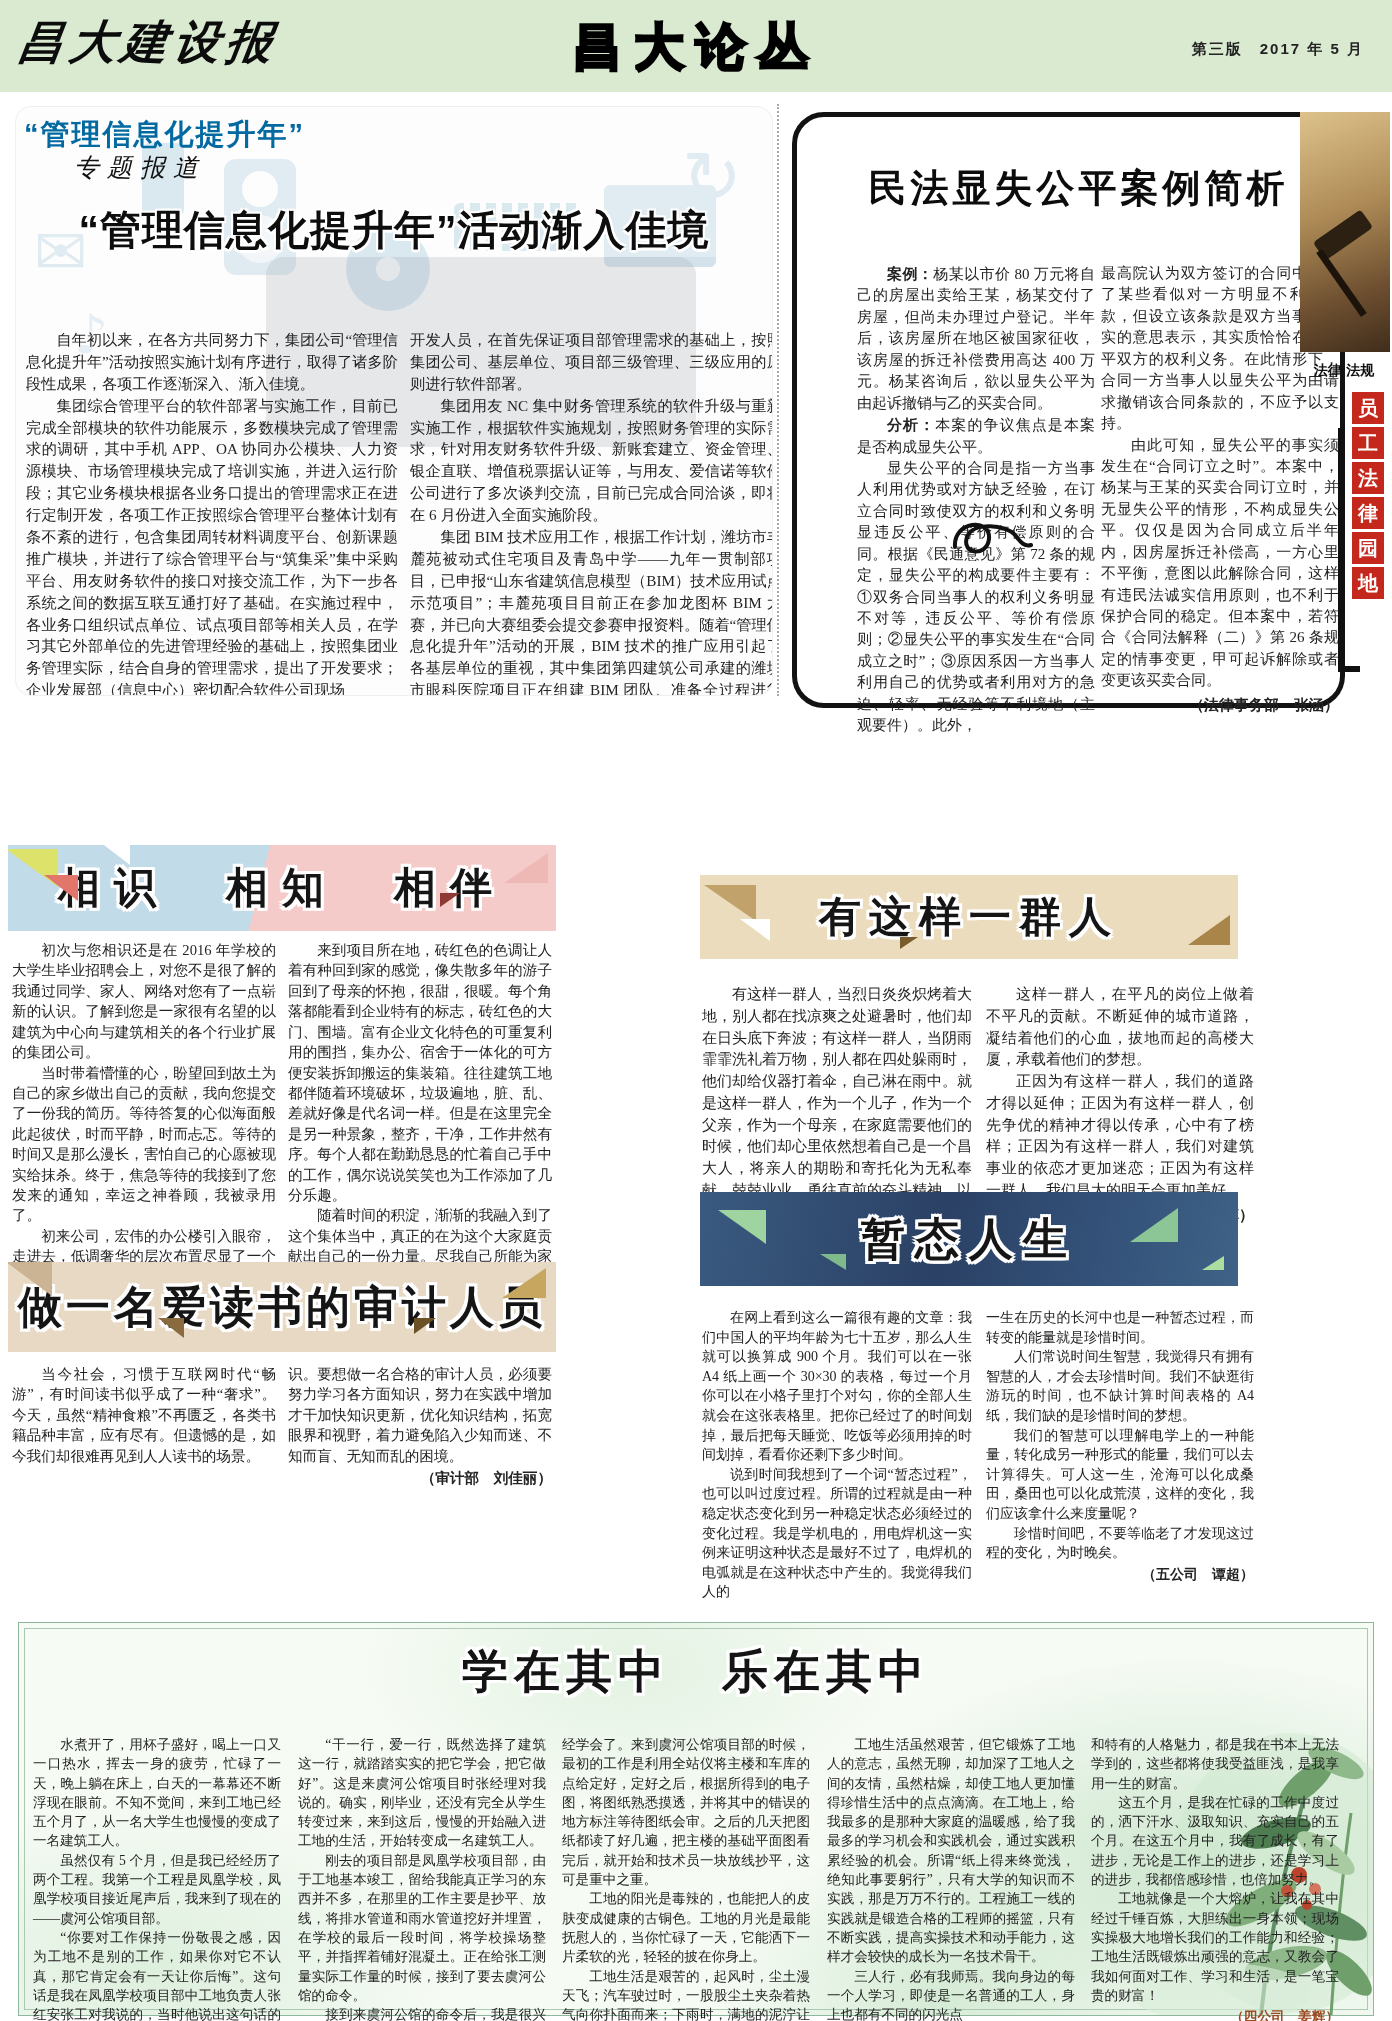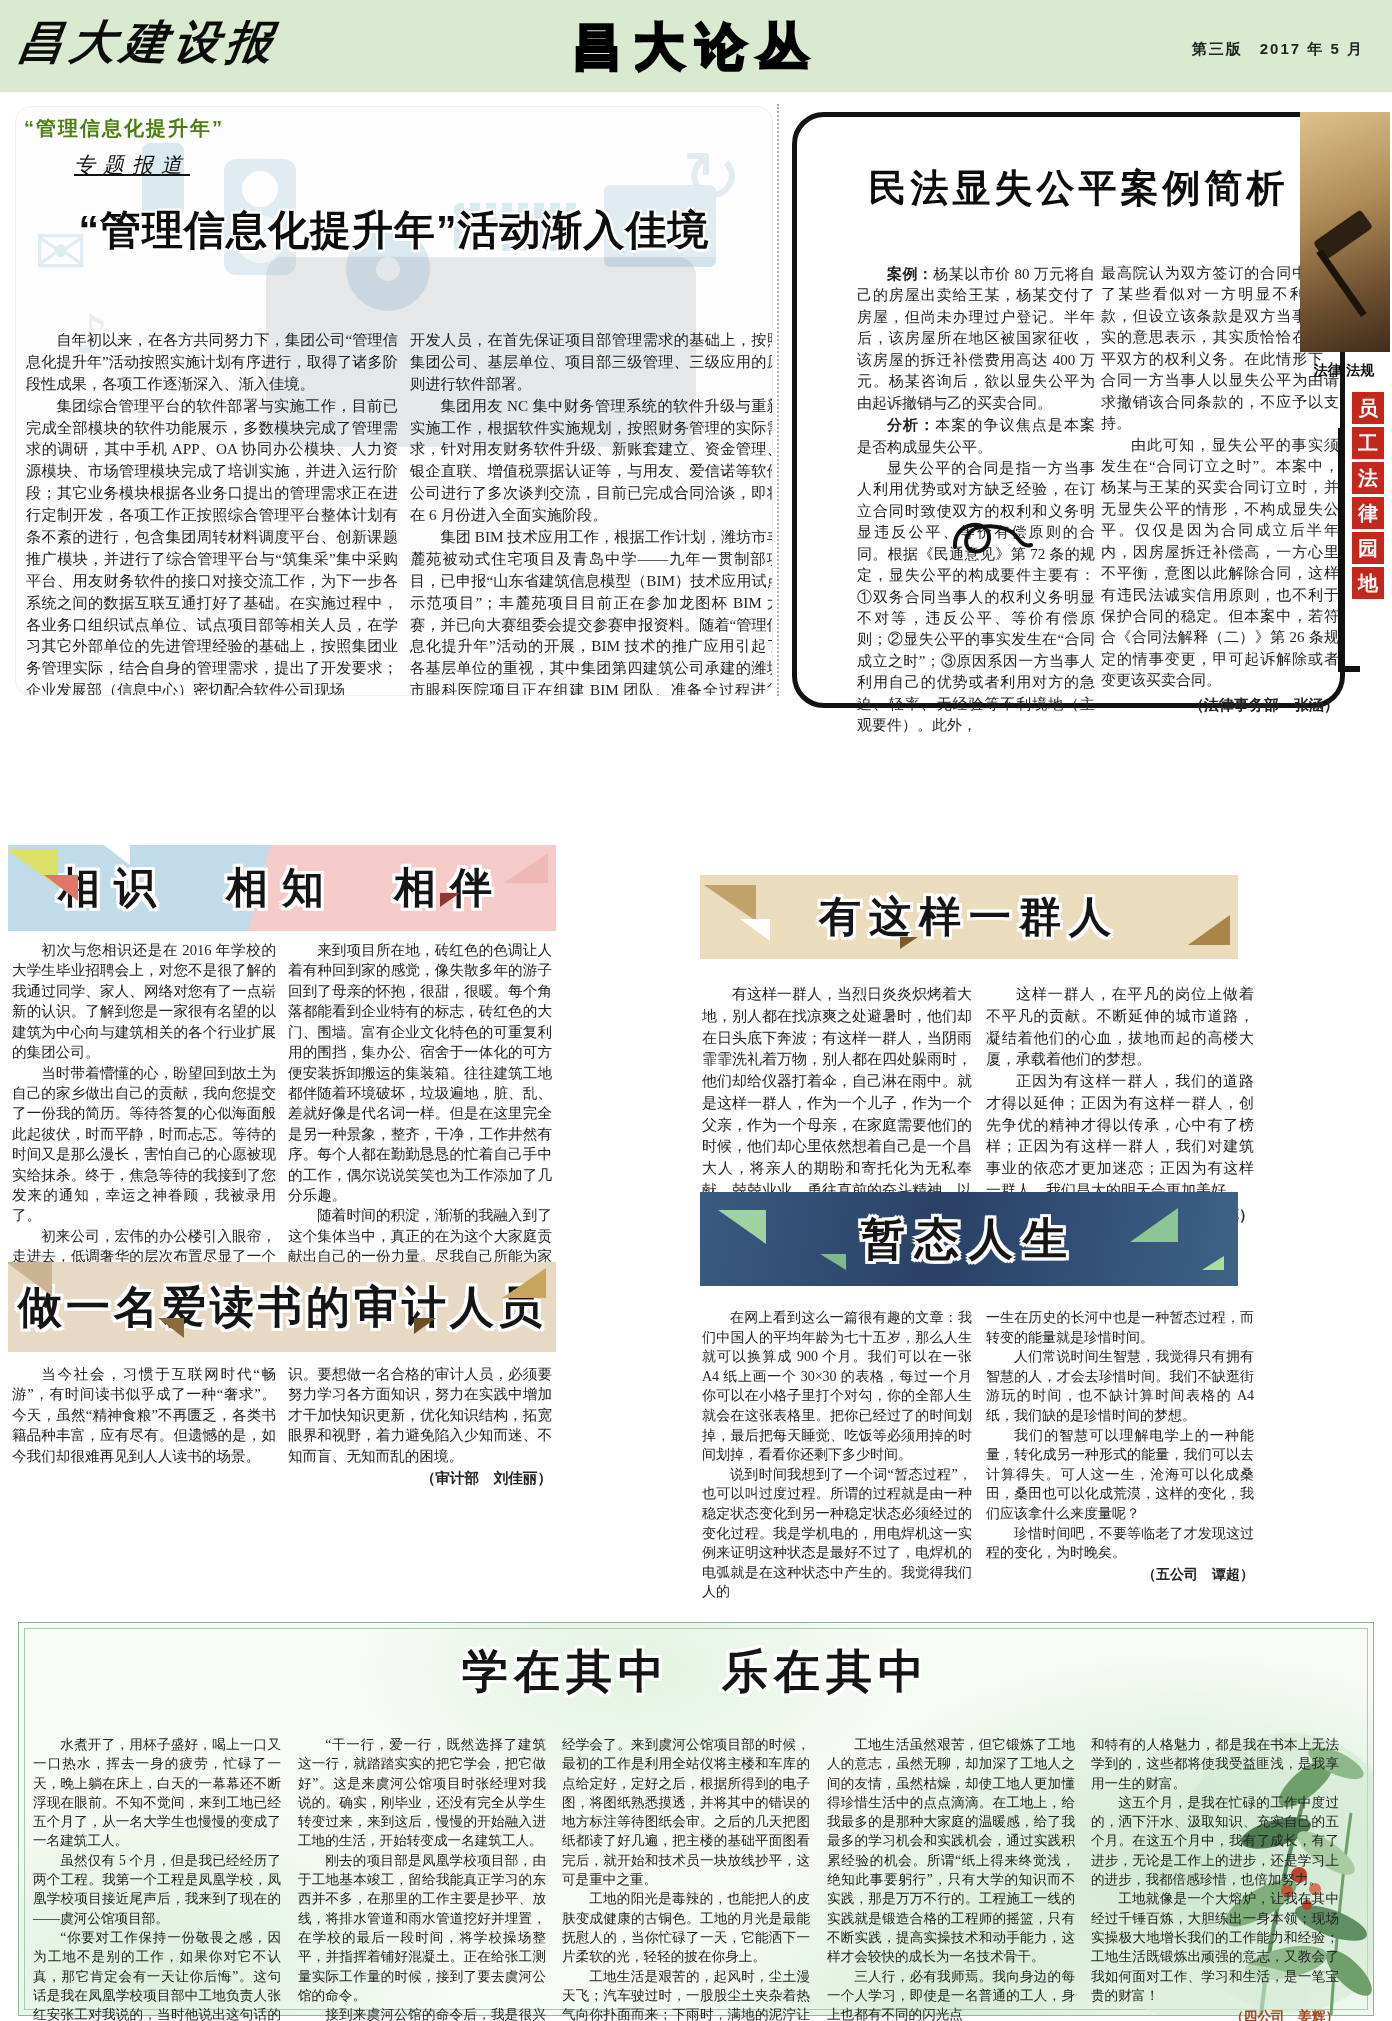--- a/index.html
+++ b/index.html
@@ -35,22 +35,22 @@
   .speaker::after{content:"";position:absolute;left:12px;top:56px;width:48px;height:48px;border-radius:50%;background:#e5eef4;}
   .keyboard{left:438px;top:96px;width:128px;height:48px;border-radius:6px;
             background:linear-gradient(90deg,#a9cade 0 10px,#fdfdfd 10px 14px) ,#a9cade;background-size:16px 100%;}
   .monitor{left:588px;top:78px;width:112px;height:72px;border-radius:6px;background:#b7d3e2;border-bottom:10px solid #9dc0d4;}
   .phone{left:126px;top:36px;width:42px;height:74px;border-radius:8px;background:#a9cade;}
   .envelope{left:18px;top:108px;font-size:64px;color:#b7d3e2;font-family:"DejaVu Sans",sans-serif;}
   .refresh{left:666px;top:28px;font-size:72px;color:#b7d3e2;font-family:"DejaVu Sans",sans-serif;}
   .note{left:58px;top:196px;font-size:54px;color:#c4dbe8;font-family:"DejaVu Sans",sans-serif;}
   .tablet{left:250px;top:150px;width:430px;height:190px;border-radius:18px;background:#33465a;opacity:.28;}
   .tag1{position:absolute;left:8px;top:8px;font-family:"Liberation Sans",sans-serif;font-weight:800;
-        font-size:20px;color:#4d7c0f;letter-spacing:2px;}
-  .tag2{position:absolute;left:58px;top:44px;font-style:italic;font-size:21px;letter-spacing:8px;color:#111;text-decoration:underline;}
+        font-size:29px;color:#0369a1;letter-spacing:2px;}
+  .tag2{position:absolute;left:58px;top:44px;font-style:italic;font-size:25px;letter-spacing:8px;color:#111;}
   .headlineL{position:absolute;left:28px;top:96px;width:700px;text-align:center;
              font-family:"Liberation Sans",sans-serif;font-weight:900;font-size:41px;letter-spacing:1px;color:#0d0d0d;
              text-shadow:-2px -2px 0 #fff,2px -2px 0 #fff,-2px 2px 0 #fff,2px 2px 0 #fff,0 3px 0 #fff;}
   .colA{left:10px;top:222px;width:372px;height:352px;font-size:15.2px;line-height:1.44;}
   .colB{left:394px;top:222px;width:372px;height:352px;font-size:15.2px;line-height:1.44;}
   .divider{position:absolute;left:777px;top:104px;height:592px;border-left:2px dotted #a9a9a9;}
 
   
   .frame{position:absolute;left:792px;top:112px;width:543px;height:586px;border:5px solid #121212;border-radius:32px;}
   .lawtitle{position:absolute;left:0;right:0;top:46px;text-align:center;font-family:"Liberation Sans",sans-serif;

